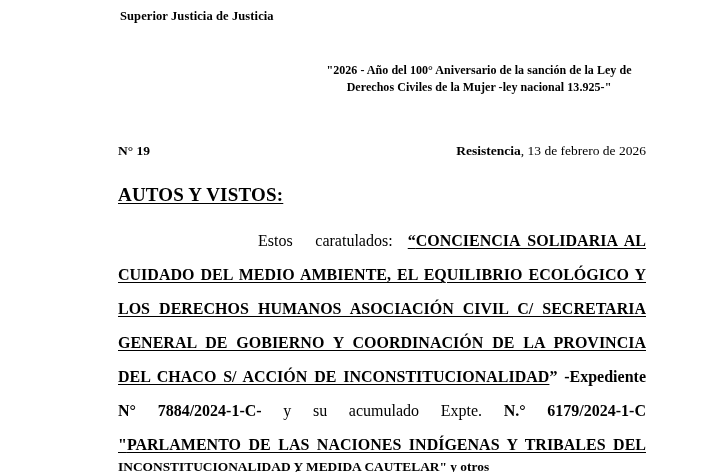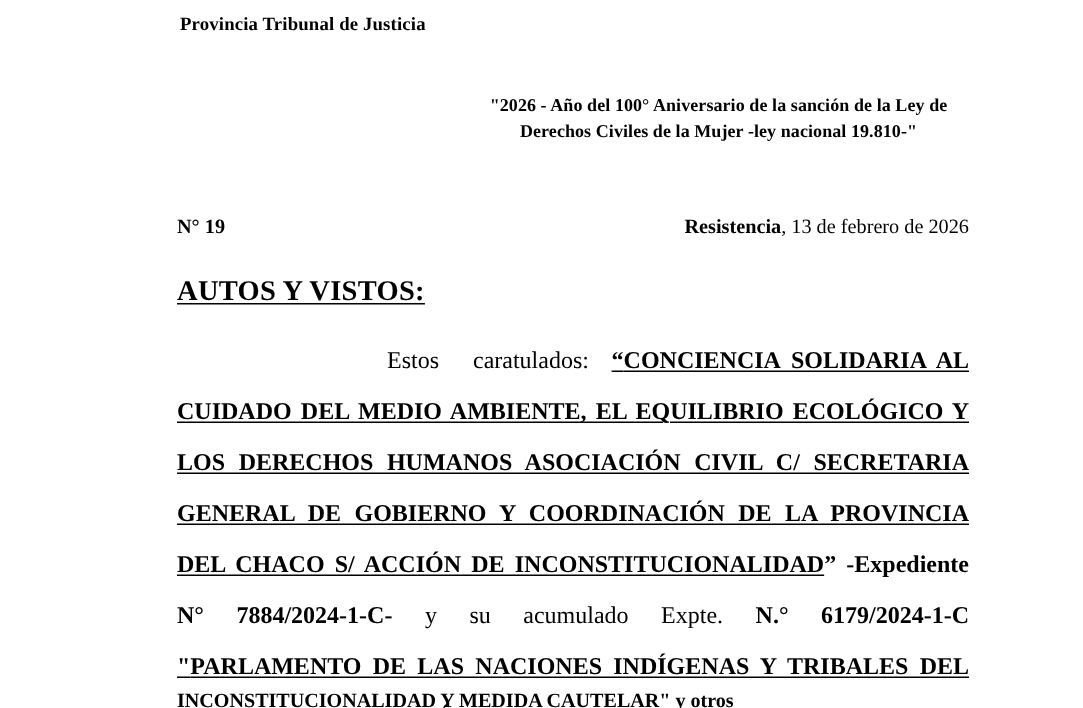--- a/index.html
+++ b/index.html
@@ -129,26 +129,26 @@
     display: block;
     white-space: nowrap;
   }
 </style>
 </head>
 <body>
 
 <div class="page">
 
   <div class="letterhead">
-    <span class="lh-line-1">Provincia Tribunal de Justicia</span>
+    <span class="lh-line-1">Superior Justicia de Justicia</span>
   </div>
 
   <div class="motto">
     <span>"2026 - Año del 100° Aniversario de la sanción de la Ley de</span>
-    <span>Derechos Civiles de la Mujer -ley nacional 19.810-"</span>
+    <span>Derechos Civiles de la Mujer -ley nacional 13.925-"</span>
   </div>
 
   <div class="meta-row">
     <span class="doc-number">N° 19</span>
     <span class="place-date"><span class="place">Resistencia</span><span>, 13 de febrero de 2026</span></span>
   </div>
 
   <div class="section-heading">AUTOS Y VISTOS:</div>
 
   <div class="body-block">

